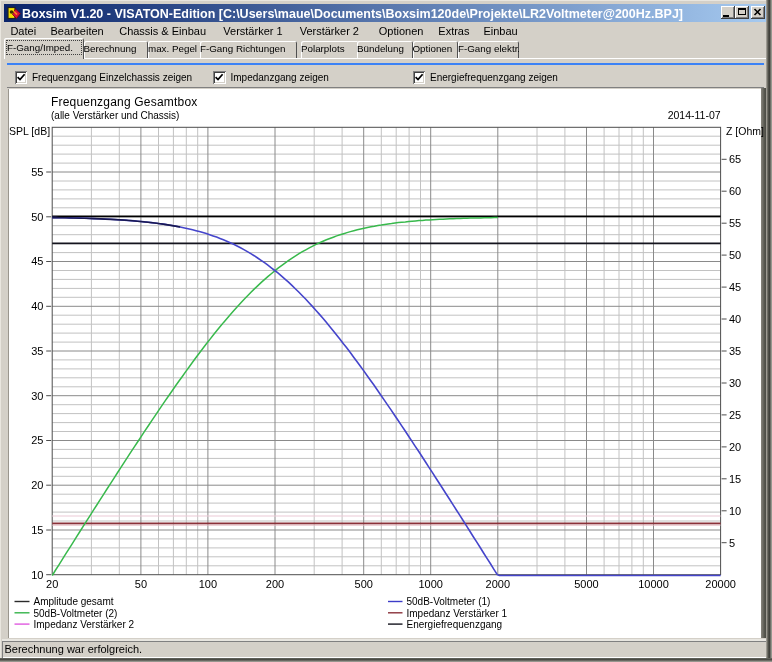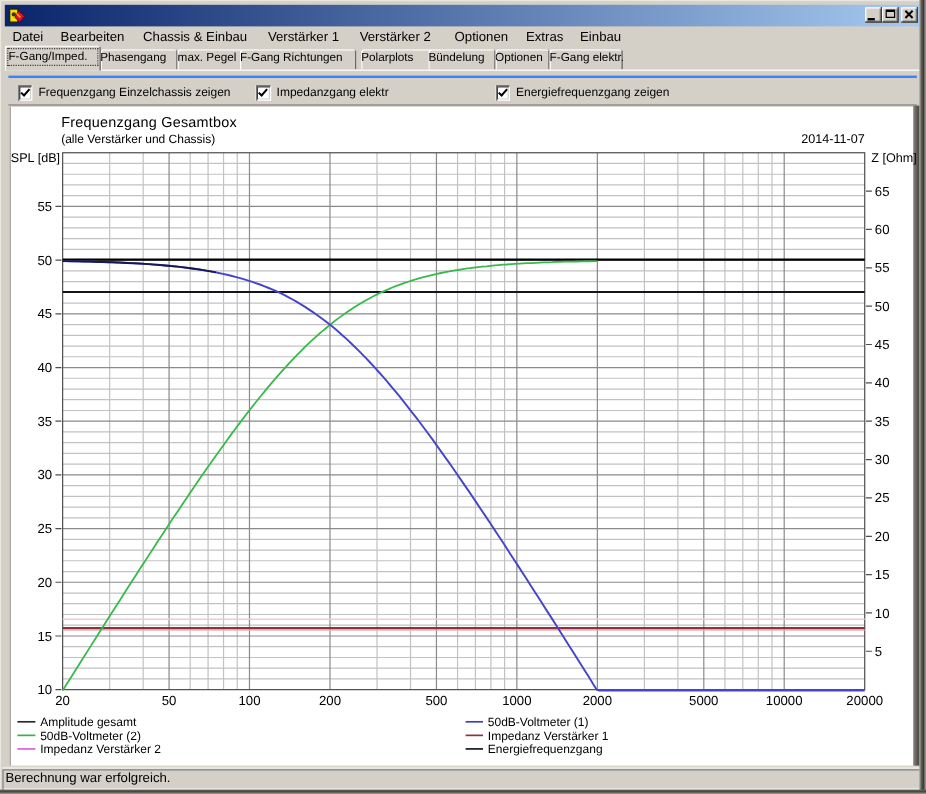--- a/index.html
+++ b/index.html
@@ -28,20 +28,21 @@
 </style></head><body>
 <div class="hiL"></div>
 <div class="hiT"></div>
 <div class="titlebar">
  <svg style="position:absolute;left:3px;top:2px" width="14" height="14" viewBox="0 0 14 14">
   <rect x="1" y="1.5" width="7" height="11" fill="#f4e000" stroke="#222" stroke-width="1.2"></rect>
   <circle cx="4.5" cy="6" r="1.8" fill="#403000"></circle>
   <path d="M8.5,3 L13.5,7.5 L9.5,12.5 L5.5,8.5 Z" fill="#d81038" stroke="#700018" stroke-width="0.8"></path>
   <path d="M7,5.5 L10,8.5" stroke="#ff8c1a" stroke-width="1.6"></path>
  </svg>
+ <span class="title">Boxsim V1.20 - VISATON-Edition [C:\Users\maue\Documents\Boxsim120de\Projekte\LR2Voltmeter@200Hz.BPJ]</span>
  <div class="wbtn" style="left:717px">
       <div style="position:absolute;left:2px;bottom:2px;width:6px;height:2px;background:#000"></div>
     </div>
  <div class="wbtn" style="left:731px">
       <div style="position:absolute;left:2.5px;top:2px;width:8px;height:7px;border:1px solid #000;border-top-width:2px;background:transparent"></div>
     </div>
  <div class="wbtn" style="left:747px"><svg width="14" height="13">
         <path d="M3.5,3 L9.5,9 M9.5,3 L3.5,9" stroke="#000" stroke-width="1.6"></path>
       </svg></div>
 </div>
@@ -52,38 +53,38 @@
 <span style="position:absolute;left:223.3px;top:0">Verstärker 1</span>
 <span style="position:absolute;left:299.7px;top:0">Verstärker 2</span>
 <span style="position:absolute;left:378.8px;top:0">Optionen</span>
 <span style="position:absolute;left:438.3px;top:0">Extras</span>
 <span style="position:absolute;left:483.4px;top:0">Einbau</span>
   </div>
 <div class="tabstrip">
     <div class="tab on" style="left:4px;width:79.5px">
       <div class="foc">F-Gang/Imped.</div>
     </div>
-<div class="tab" style="left:83.5px;width:64.5px">Phasengang</div>
+<div class="tab" style="left:83.5px;width:64.5px">Berechnung</div>
 <div class="tab" style="left:148px;width:56px">max. Pegel</div>
 <div class="tab" style="left:200px;width:97px">F-Gang Richtungen</div>
 <div class="tab" style="left:301px;width:68px">Polarplots</div>
 <div class="tab" style="left:357px;width:55.5px">Bündelung</div>
 <div class="tab" style="left:412.5px;width:45.5px">Optionen</div>
 <div class="tab" style="left:458px;width:60.5px">F-Gang elektr.</div>
   </div>
 <div class="paneline"></div>
 <div class="band">
     <div class="cbx" style="left:7.5px"><svg width="13" height="13">
         <path d="M2.6,6.2 L5,8.6 L9.6,3.2" stroke="#000" stroke-width="1.7" fill="none"></path>
       </svg></div>
     <span class="cbl" style="left:25.0px">Frequenzgang Einzelchassis zeigen</span>
     <div class="cbx" style="left:206px"><svg width="13" height="13">
         <path d="M2.6,6.2 L5,8.6 L9.6,3.2" stroke="#000" stroke-width="1.7" fill="none"></path>
       </svg></div>
-    <span class="cbl" style="left:223.5px">Impedanzgang elektr</span>
+    <span class="cbl" style="left:223.5px">Impedanzgang zeigen</span>
     <div class="cbx" style="left:405.5px"><svg width="13" height="13">
         <path d="M2.6,6.2 L5,8.6 L9.6,3.2" stroke="#000" stroke-width="1.7" fill="none"></path>
       </svg></div>
     <span class="cbl" style="left:423.0px">Energiefrequenzgang zeigen</span>
   </div>
 <div class="chart"></div>
 <div class="chartedge"></div>
 <svg style="position:absolute;left:0;top:0" width="772" height="662" viewBox="0 0 772 662">
 <path d="M91.4 127.3V574.7 M119.3 127.3V574.7 M158.5 127.3V574.7 M173.4 127.3V574.7 M186.3 127.3V574.7 M197.7 127.3V574.7 M314.2 127.3V574.7 M342.1 127.3V574.7 M381.3 127.3V574.7 M396.2 127.3V574.7 M409.1 127.3V574.7 M420.5 127.3V574.7 M537.0 127.3V574.7 M564.9 127.3V574.7 M604.1 127.3V574.7 M619.0 127.3V574.7 M631.9 127.3V574.7 M643.3 127.3V574.7" stroke="#c2c2c2" fill="none"></path>
 <path d="M52.2 565.8H720.6 M52.2 556.8H720.6 M52.2 547.9H720.6 M52.2 538.9H720.6 M52.2 521.0H720.6 M52.2 512.1H720.6 M52.2 503.1H720.6 M52.2 494.2H720.6 M52.2 476.3H720.6 M52.2 467.3H720.6 M52.2 458.4H720.6 M52.2 449.4H720.6 M52.2 431.5H720.6 M52.2 422.6H720.6 M52.2 413.6H720.6 M52.2 404.7H720.6 M52.2 386.8H720.6 M52.2 377.8H720.6 M52.2 368.9H720.6 M52.2 359.9H720.6 M52.2 342.1H720.6 M52.2 333.1H720.6 M52.2 324.2H720.6 M52.2 315.2H720.6 M52.2 297.3H720.6 M52.2 288.4H720.6 M52.2 279.4H720.6 M52.2 270.5H720.6 M52.2 252.6H720.6 M52.2 243.6H720.6 M52.2 234.7H720.6 M52.2 225.7H720.6 M52.2 207.8H720.6 M52.2 198.9H720.6 M52.2 189.9H720.6 M52.2 181.0H720.6 M52.2 163.1H720.6 M52.2 154.1H720.6 M52.2 145.2H720.6 M52.2 136.2H720.6" stroke="#c2c2c2" fill="none"></path>

